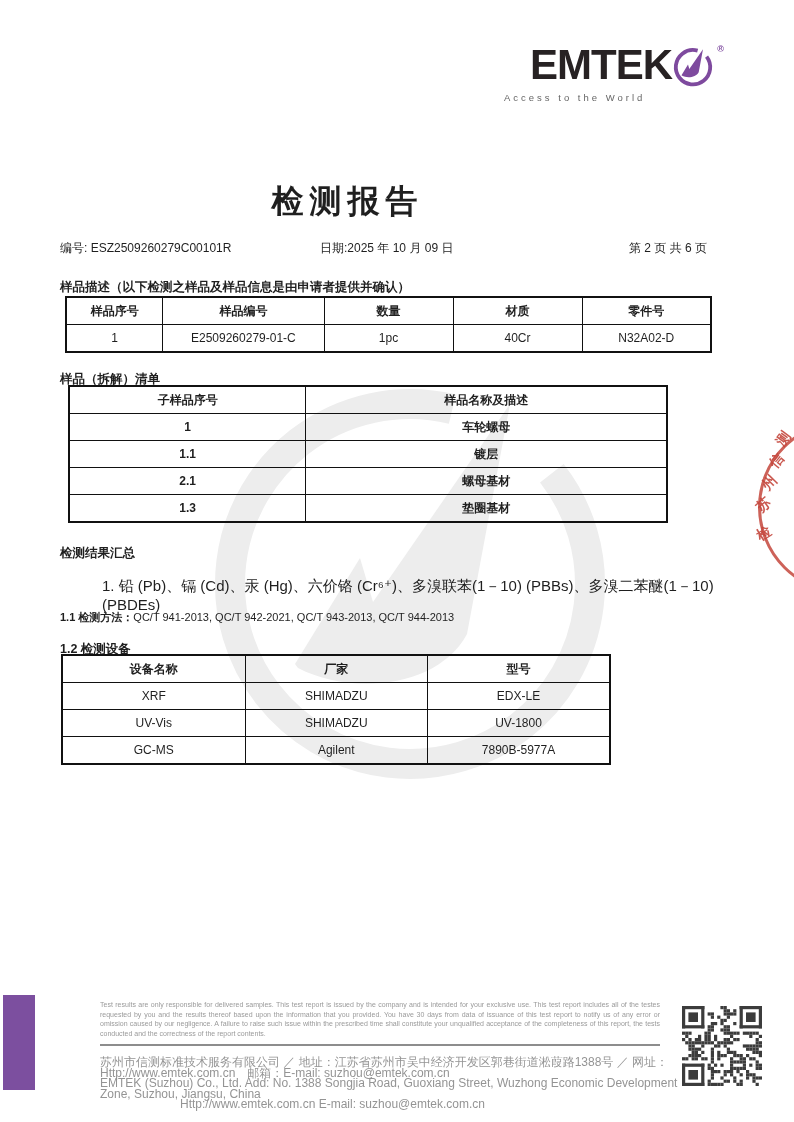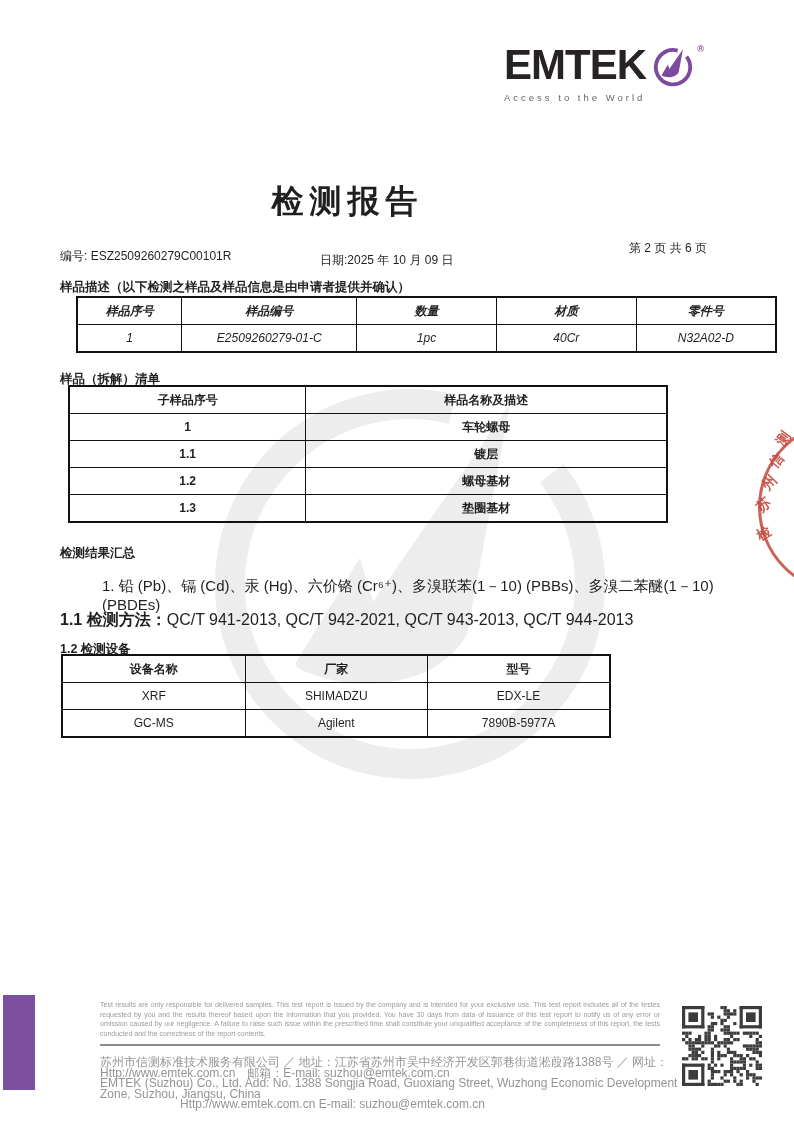--- a/index.html
+++ b/index.html
@@ -5,50 +5,50 @@
   html,body{margin:0;padding:0;background:#fff;}
   .page{position:relative;width:794px;height:1122px;background:#fff;overflow:hidden;
         font-family:"Liberation Sans","DejaVu Sans",sans-serif;color:#1f1f1f;}
   .abs{position:absolute;}
 
   
   .watermark{left:200px;top:372px;width:420px;height:420px;z-index:0;pointer-events:none;}
 
   
   .logo-block{right:80px;top:44px;width:210px;height:80px;z-index:2;}
-  .logo-row{display:flex;align-items:center;gap:6px;}
+  .logo-row{display:flex;align-items:center;justify-content:flex-end;}
   .logo-text{font-size:42px;font-weight:800;letter-spacing:-1px;color:#272223;line-height:1;}
   .logo-mark{width:42px;height:42px;position:relative;top:2px;}
   .logo-reg{position:absolute;right:-10px;top:-2px;font-size:9px;color:#7e4a9e;font-weight:700;}
   .logo-tagline{display:block;margin-top:6px;font-size:9.5px;letter-spacing:3px;color:#666;padding-right:2px;}
 
   
   .report-title{left:0;top:180px;width:695px;text-align:center;font-size:32px;font-weight:700;letter-spacing:6px;z-index:1;}
   .meta-row{left:60px;top:240px;width:647px;height:16px;font-size:12px;z-index:1;}
-  .meta-no{position:absolute;left:0;top:8px;}
-  .meta-date{position:absolute;left:260px;top:12px;}
+  .meta-no{position:absolute;left:0;top:0;}
+  .meta-date{position:absolute;left:260px;top:0;}
   .meta-page{position:absolute;right:0;top:0;}
 
   
   .sec-heading{font-size:12.5px;font-weight:700;z-index:1;}
   .h-sample{left:60px;top:279px;}
   .h-teardown{left:60px;top:371px;}
   .h-summary{left:60px;top:545px;}
   .line-item1{left:60px;top:577px;width:660px;font-size:15px;font-weight:400;z-index:1;margin-left:42px;}
-  .line-method{left:60px;top:610px;width:660px;font-size:16px;z-index:1;}
+  .line-method{left:60px;top:610px;width:660px;font-size:11px;z-index:1;}
   .line-method b{font-weight:700;}
   .h-equipment{left:60px;top:641px;}
 
   
   table.rpt{border-collapse:collapse;table-layout:fixed;z-index:1;position:absolute;background:transparent;}
   table.rpt th,table.rpt td{border:1.5px solid #111;text-align:center;vertical-align:middle;
        font-size:12px;padding:0;height:26px;overflow:hidden;white-space:nowrap;}
   table.rpt th{font-weight:700;}
   table.rpt{border:2px solid #111;}
-  #tbl-sample{left:76px;top:296px;width:701px;font-style:italic;}
+  #tbl-sample{left:65px;top:296px;width:647px;}
   #tbl-teardown{left:68px;top:385px;width:600px;}
   #tbl-teardown td{font-weight:700;}
   #tbl-equipment{left:61px;top:654px;width:550px;}
 
   
   .stamp-ring{left:758px;top:420px;width:168px;height:168px;border:3px solid rgba(196,70,60,.85);
       border-radius:50%;z-index:3;}
   .stamp-char{position:absolute;z-index:3;color:rgba(196,70,60,.9);font-weight:700;font-size:14px;}
   .stamp-char:nth-of-type(1){left:757px;top:525px;transform:rotate(-32deg);}
   .stamp-char:nth-of-type(2){left:757px;top:496px;transform:rotate(-42deg);}
@@ -140,21 +140,21 @@
     <tbody>
         <tr>
           <td>1</td>
           <td>车轮螺母</td>
         </tr>
         <tr>
           <td>1.1</td>
           <td>镀层</td>
         </tr>
         <tr>
-          <td>1.2</td>
+          <td>2.1</td>
           <td>螺母基材</td>
         </tr>
         <tr>
           <td>1.3</td>
           <td>垫圈基材</td>
         </tr>
       </tbody>
   </table>
 
   <div class="abs sec-heading h-summary">检测结果汇总</div>
@@ -174,20 +174,25 @@
           <th>设备名称</th>
           <th>厂家</th>
           <th>型号</th>
         </tr>
       </thead>
     <tbody>
         <tr>
           <td>XRF</td>
           <td>SHIMADZU</td>
           <td>EDX-LE</td>
+        </tr>
+        <tr>
+          <td>UV-Vis</td>
+          <td>SHIMADZU</td>
+          <td>UV-1800</td>
         </tr>
         <tr>
           <td>GC-MS</td>
           <td>Agilent</td>
           <td>7890B-5977A</td>
         </tr>
       </tbody>
   </table>
 
   <div class="abs stamp-ring"></div>

